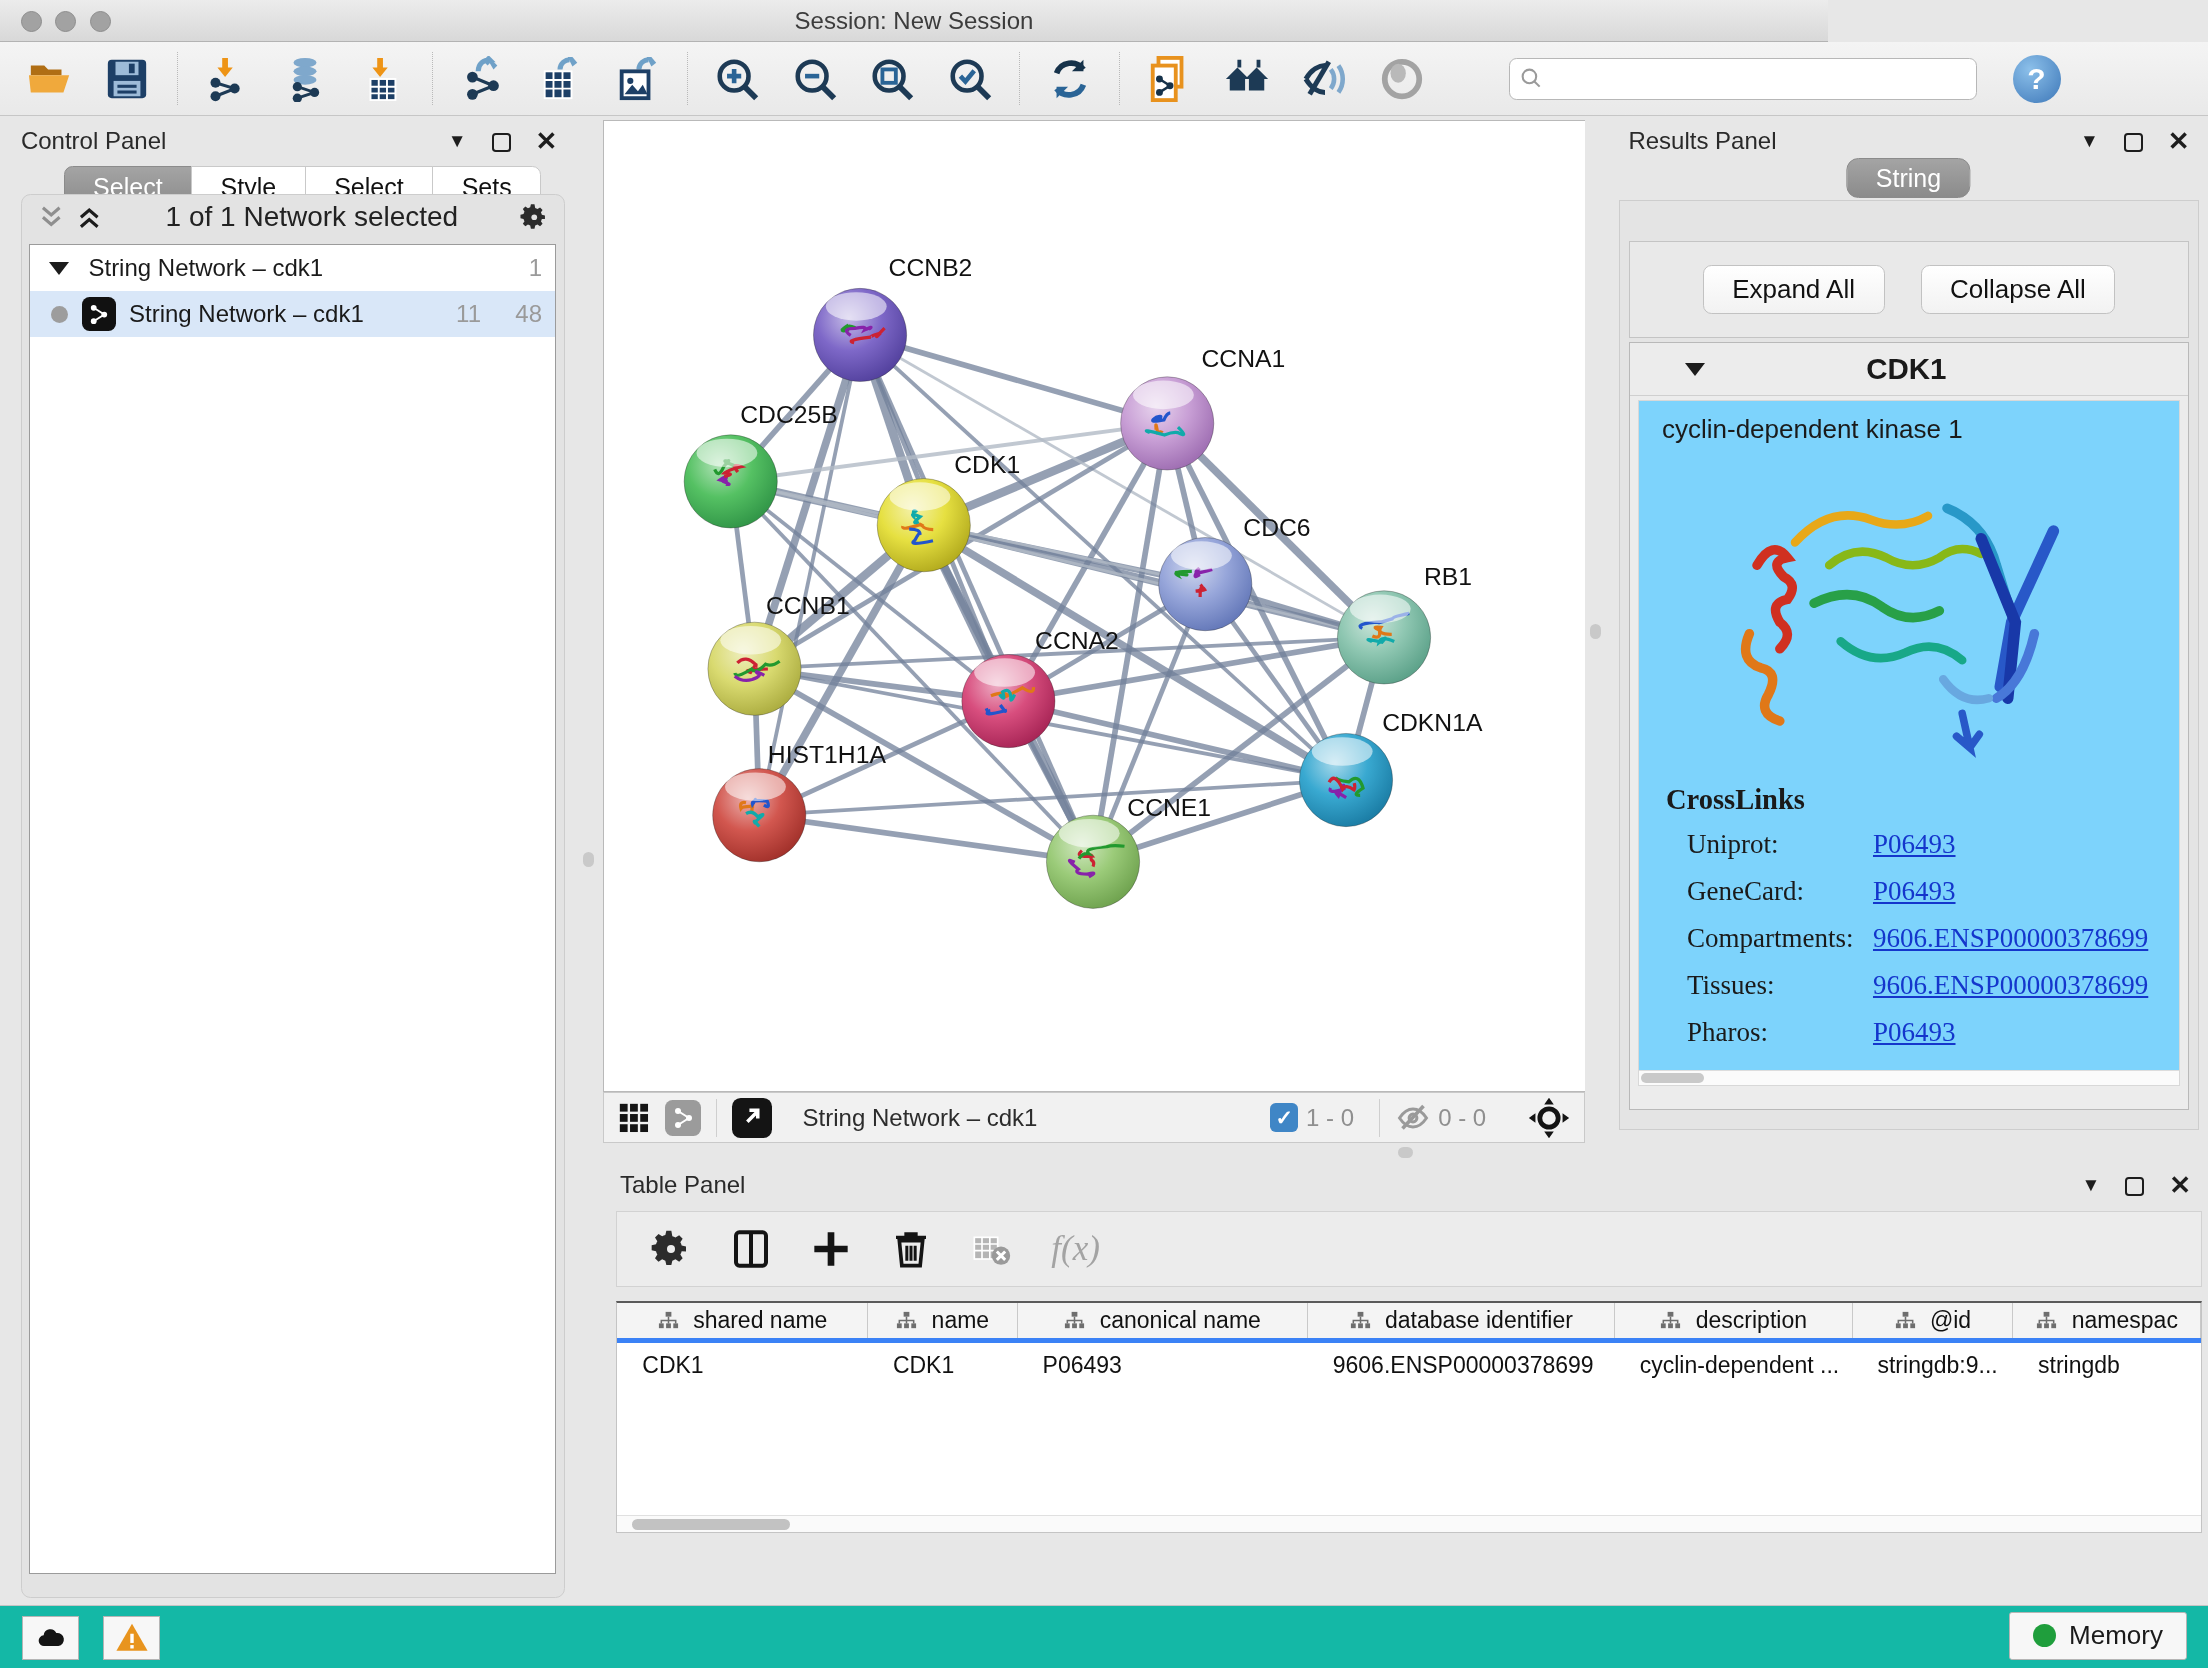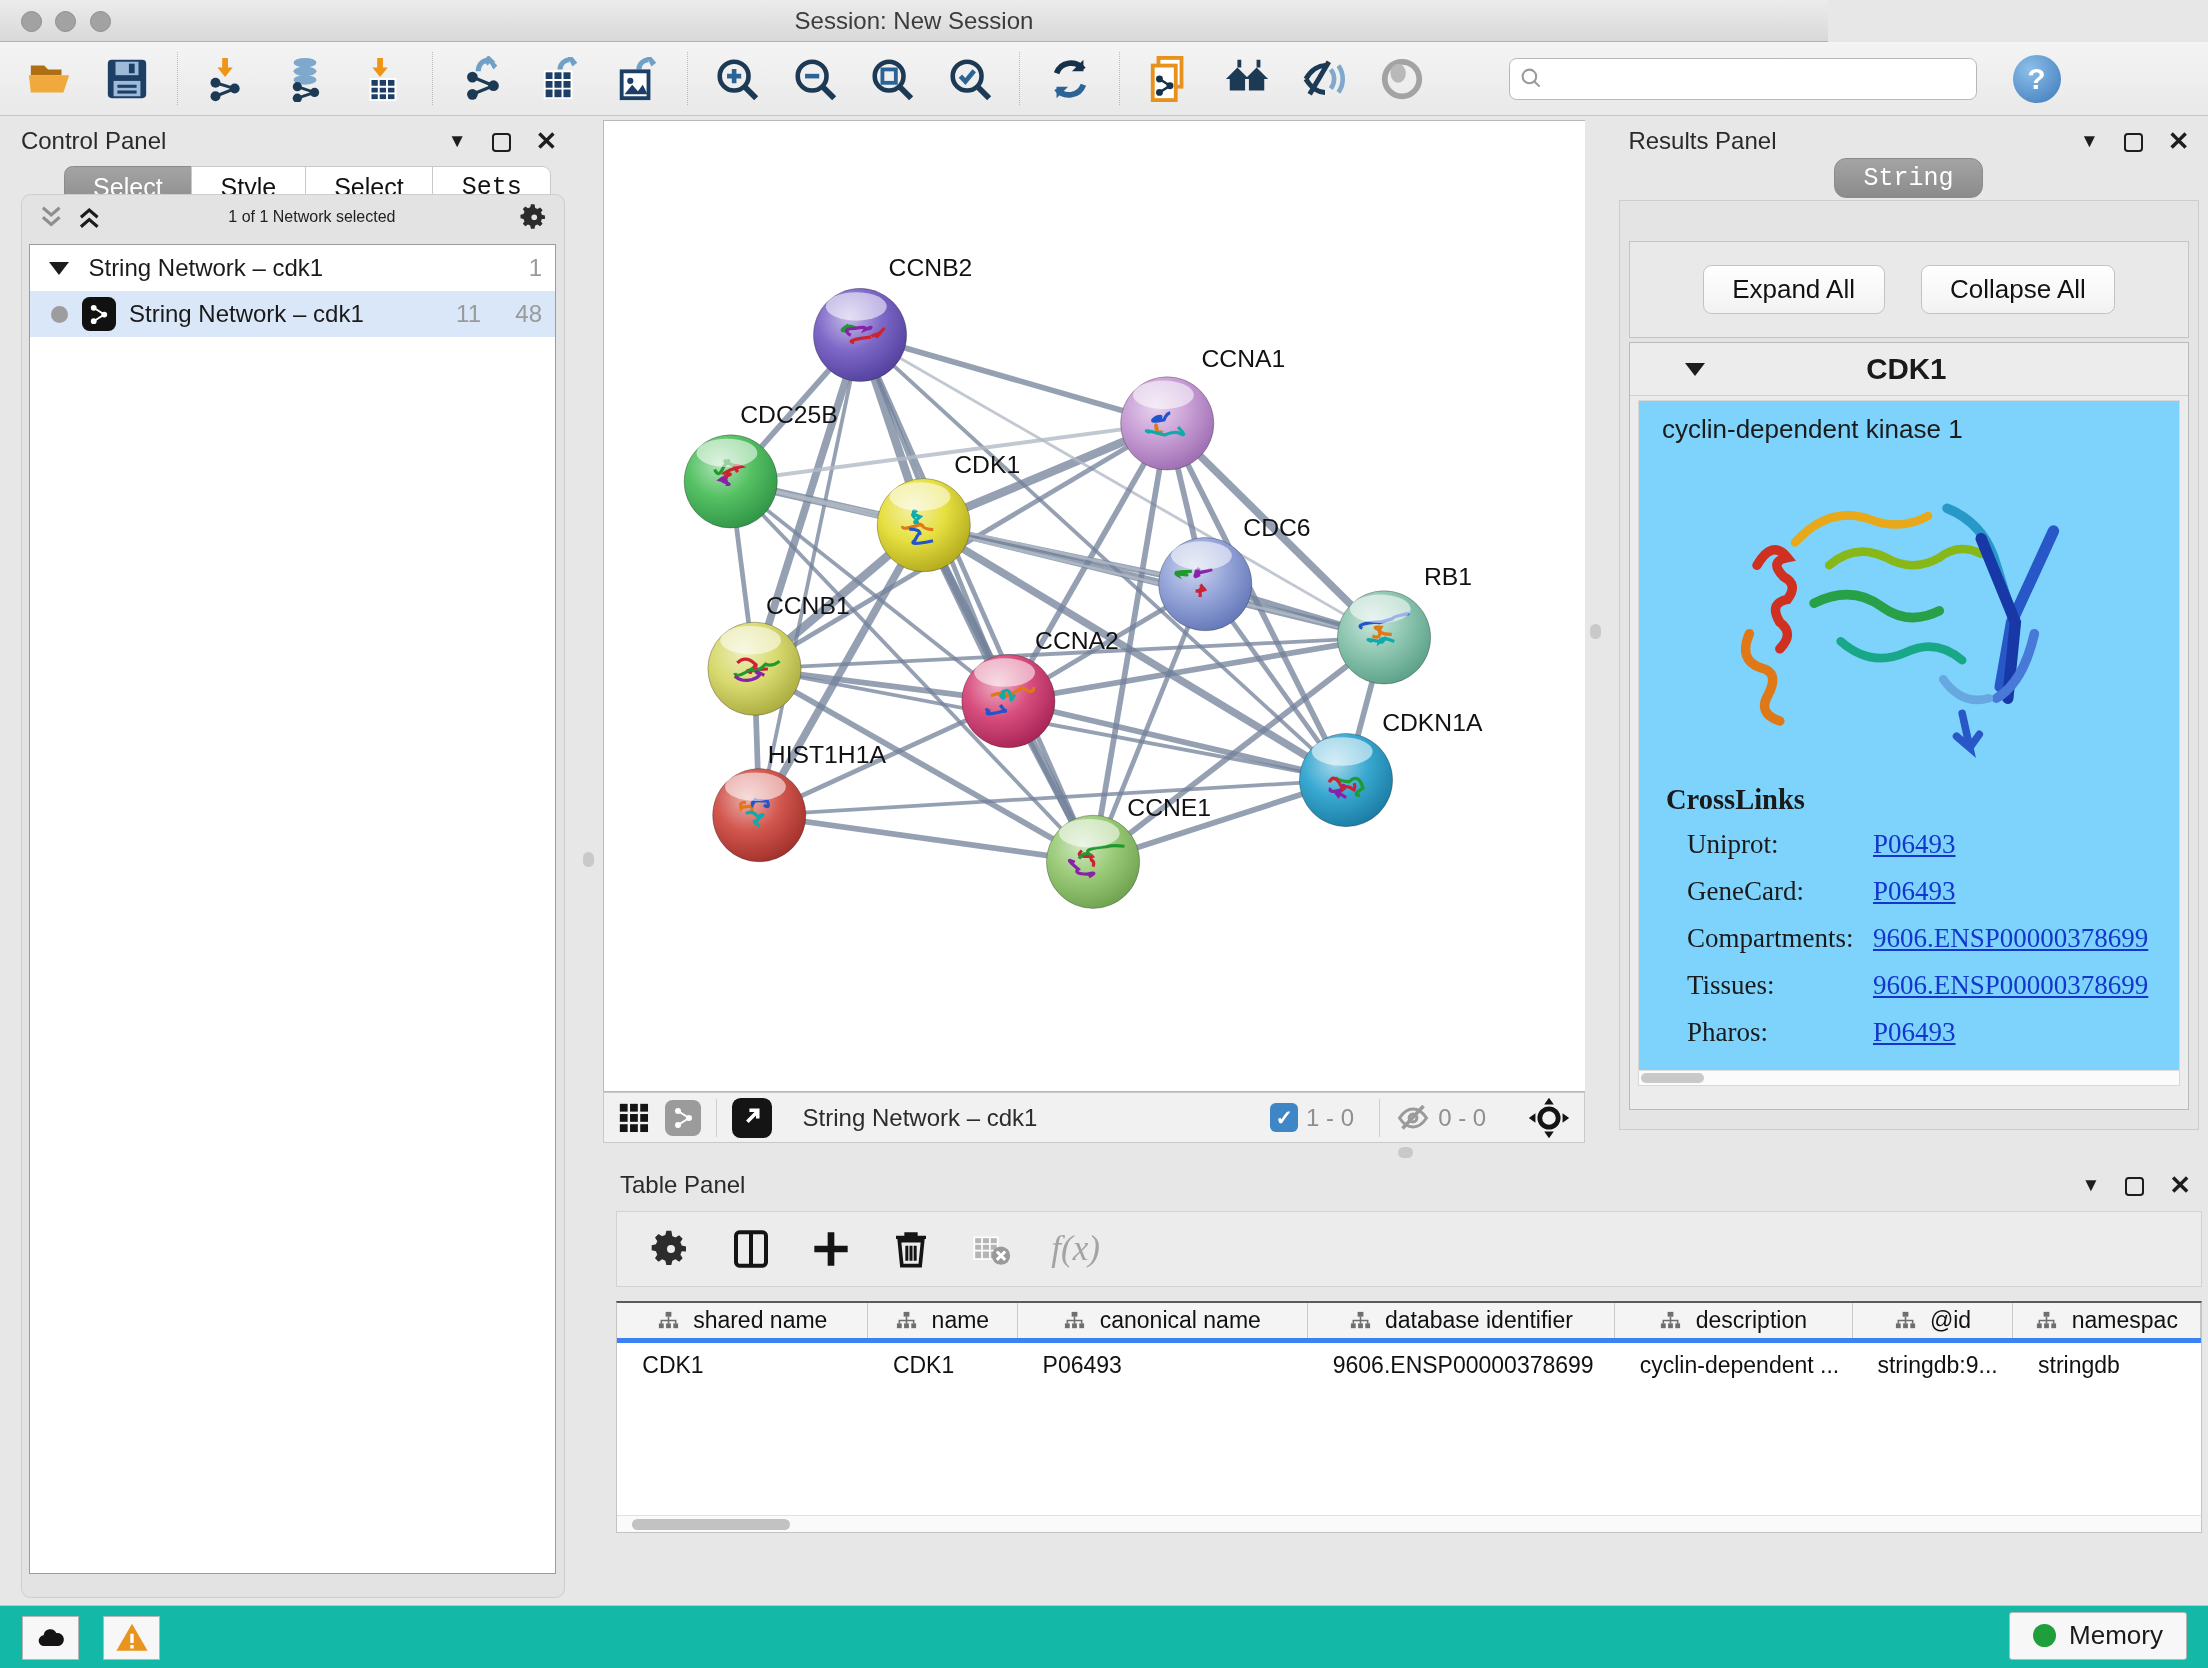--- a/index.html
+++ b/index.html
@@ -34,32 +34,32 @@
   .phead { display:flex; align-items:center; font-size:24px; color:#2a2a2a; }
   .phead .grow { flex:1; }
   .wico { font-size:19px; color:#1d1d1d; margin-left:25px; }
   .wico.square { width:19px; height:19px; border:2.4px solid #1d1d1d; border-radius:3.8px; margin-top:1.9px; }
   .wico.x { font-size:26px; font-weight:bold; }
 
   .tabbar { display:flex; }
   .tab { height:42px; padding:0 28.5px; display:flex; align-items:center; justify-content:center;
     background:#fff; border:1px solid #c9c9c9; color:#111; font-size:25px; margin-left:-1px; }
   .tab:first-child { border-radius:8.6px 0 0 0; }
-  .tab:last-child { border-radius:0 8.6px 0 0;font-family:Liberation Mono, monospace; }
+  .tab:last-child { border-radius:0 8.6px 0 0; }
   .tab.sel { background:linear-gradient(#a4a4a4,#8b8b8b); color:#fff; border-color:#8b8b8b; border-radius:8.6px 0 0 0; }
 
   
   .control { position:absolute; left:7.6px; top:120px; width:563px; height:1478px; }
   .control .phead { padding:5.7px 13.3px 0 13.3px; }
   .ctabs { margin:9.5px 0 0 57px; }
   .cbody { position:absolute; left:13.3px; right:5.7px; top:74px; bottom:0;
     background:#e3e3e3; border:1px solid #cdcdcd; border-radius:9.5px; }
   .selrow { height:44px; display:flex; align-items:center; padding:0 15px; }
   .selrow svg { width:28.5px; height:28.5px; }
-  .selrow .lbl { flex:1; text-align:center; font-size:16px; color:#222; }
+  .selrow .lbl { flex:1; text-align:center; font-size:28px; color:#222; }
   .treebox { position:absolute; left:7.6px; right:7.6px; top:49px; bottom:23px; background:#fff; border:1.4px solid #9b9b9b; }
   .trow { height:46px; display:flex; align-items:center; font-size:24px; gap:13.3px; padding:0 13.3px; }
   .trow .cnt { color:#9a9a9a; }
   .trow.child { background:#d9e7f8; }
   .disc { width:0; height:0; border-left:10.5px solid transparent; border-right:10.5px solid transparent; border-top:13.3px solid #1c1c1c; margin:0 5.7px; }
   .dot { width:17px; height:17px; border-radius:50%; background:#9d9d9d; margin-left:7.6px; }
   .shareic { width:34px; height:34px; border-radius:7.6px; background:#111; display:flex; align-items:center; justify-content:center; }
   .shareic svg { width:23px; height:23px; }
 
   

